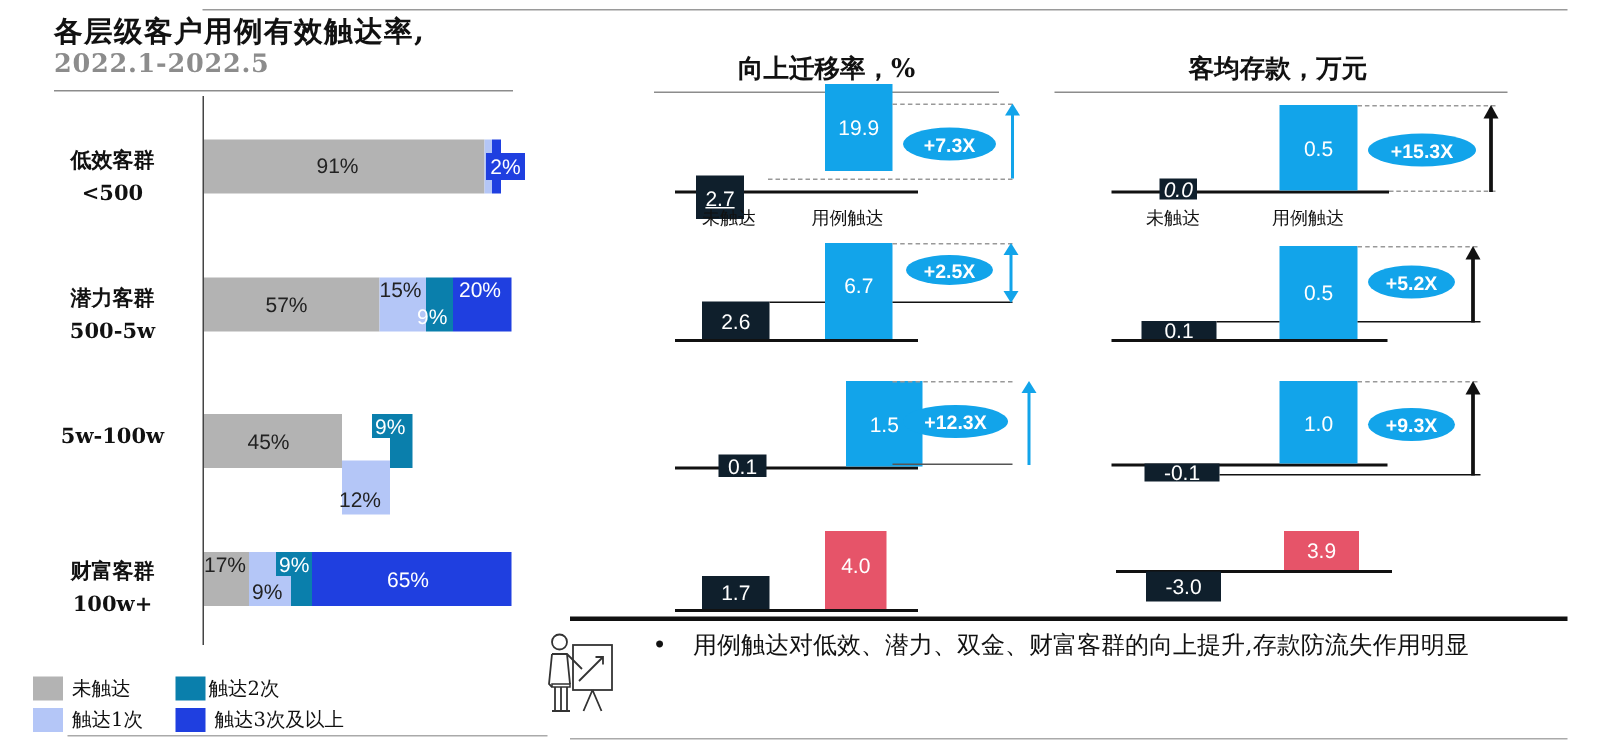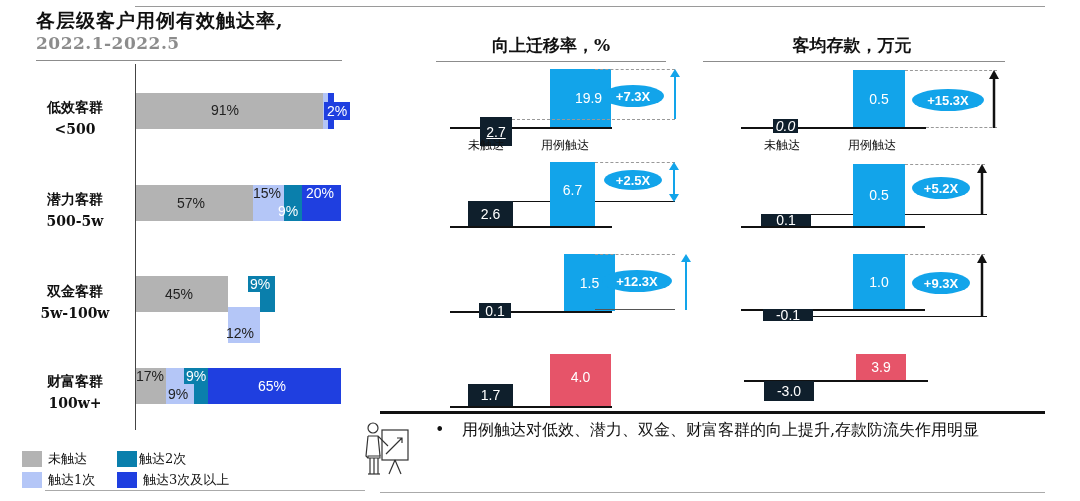--- a/index.html
+++ b/index.html
@@ -41,21 +41,20 @@
 
 <div class="abs rowlabel" style="top:96px;">
   <div>低效客群</div>
   <div>&lt;500</div>
 </div>
 <div class="abs rowlabel" style="top:188px;">
   <div>潜力客群</div>
   <div>500-5w</div>
 </div>
 <div class="abs rowlabel" style="top:280px;">
-  <div>双金客群</div>
   <div>5w-100w</div>
 </div>
 <div class="abs rowlabel" style="top:370px;">
   <div>财富客群</div>
   <div>100w+</div>
 </div>
 
 <div class="bar" style="left:136px;top:93px;width:205px;">
   <div class="seg" style="width:187px;background:#b3b3b3;">
     <span class="seglabel" style="left:75px;top:9px;color:#222;">91%</span>
@@ -123,22 +122,22 @@
 <div class="abs" style="left:117px;top:471px;display:flex;align-items:center;gap:6px;">
   <div class="legend-sw" style="background:#1f3fe0;"></div>
   <span class="legend-tx">触达3次及以上</span>
 </div>
 <div class="abs" style="left:45px;top:490px;width:320px;height:1px;background:#aaa;"></div>
 
 <div class="abs paneltitle" style="left:436px;top:34px;width:230px;">向上迁移率，%</div>
 <div class="abs panelline" style="left:436px;top:61px;width:230px;"></div>
 
 <div class="abs baseline" style="left:450px;top:127px;width:162px;"></div>
-<div class="abs val dark" style="left:480px;top:117px;width:32px;height:29px;text-decoration:underline;">2.7</div>
-<div class="abs val blue" style="left:550px;top:69px;width:45px;height:58px;padding-left:16px;">19.9</div>
+<div class="abs val dark" style="left:464px;top:117px;width:32px;height:29px;text-decoration:underline;">2.7</div>
+<div class="abs val blue" style="left:550px;top:56px;width:45px;height:58px;">19.9</div>
 <div class="abs dotline" style="left:595px;top:69px;width:80px;"></div>
 <div class="abs dotline" style="left:512px;top:119px;width:163px;"></div>
 <div class="abs pill" style="left:602px;top:85px;width:62px;height:22px;">+7.3X</div>
 <svg class="abs" style="left:668px;top:69px;" width="14" height="52">
     <line x1="7" y1="6" x2="7" y2="50" stroke="#12a4ea" stroke-width="2"></line>
     <polygon points="2,8 7,0 12,8" fill="#12a4ea"></polygon>
   </svg>
 <div class="abs catlabel" style="left:468px;top:137px;">未触达</div>
 <div class="abs catlabel" style="left:541px;top:137px;">用例触达</div>
 
@@ -161,21 +160,21 @@
 <div class="abs dotline" style="left:595px;top:254px;width:80px;"></div>
 <div class="abs baseline" style="left:595px;top:309px;width:80px;height:1px;background:#555;"></div>
 <div class="abs pill" style="left:602px;top:270px;width:70px;height:22px;">+12.3X</div>
 <svg class="abs" style="left:679px;top:254px;" width="14" height="56">
     <line x1="7" y1="6" x2="7" y2="56" stroke="#12a4ea" stroke-width="2"></line>
     <polygon points="2,8 7,0 12,8" fill="#12a4ea"></polygon>
   </svg>
 
 <div class="abs baseline" style="left:450px;top:406px;width:162px;"></div>
 <div class="abs val dark" style="left:468px;top:384px;width:45px;height:22px;">1.7</div>
-<div class="abs val pink" style="left:550px;top:354px;width:61px;height:52px;align-items:flex-start;padding-top:15px;box-sizing:border-box;">4.0</div>
+<div class="abs val pink" style="left:550px;top:354px;width:41px;height:52px;align-items:flex-start;padding-top:15px;box-sizing:border-box;">4.0</div>
 
 <div class="abs paneltitle" style="left:702px;top:34px;width:300px;">客均存款，万元</div>
 <div class="abs panelline" style="left:703px;top:61px;width:302px;"></div>
 
 <div class="abs baseline" style="left:741px;top:127px;width:185px;"></div>
 <div class="abs val dark" style="left:773px;top:119px;width:25px;height:14px;font-style:italic;">0.0</div>
 <div class="abs val blue" style="left:853px;top:70px;width:52px;height:57px;">0.5</div>
 <div class="abs dotline" style="left:905px;top:70px;width:92px;"></div>
 <div class="abs dotline" style="left:926px;top:127px;width:71px;"></div>
 <div class="abs pill" style="left:912px;top:89px;width:72px;height:22px;">+15.3X</div>

